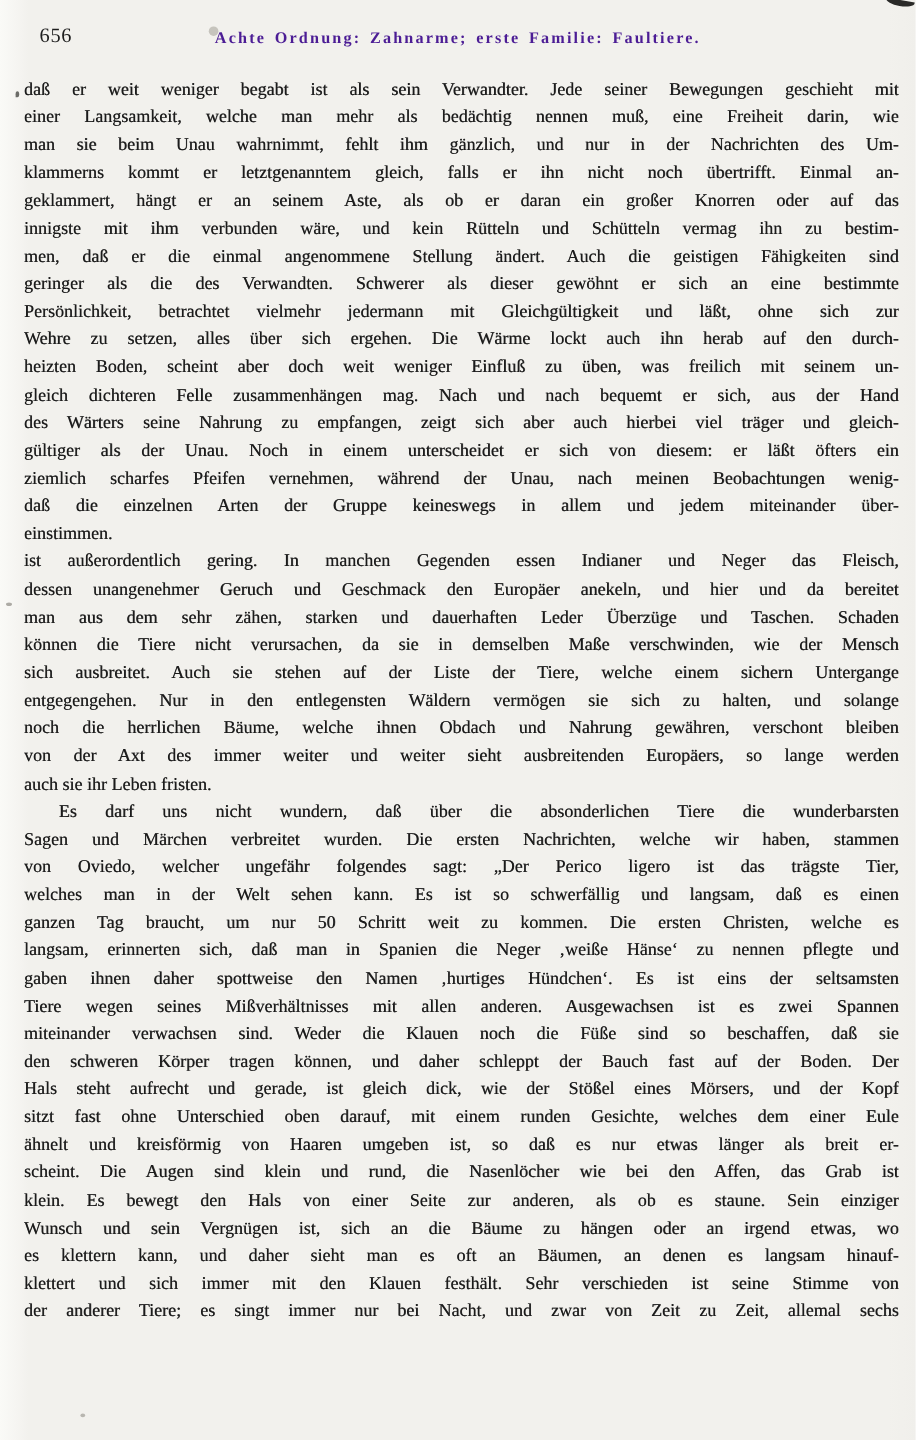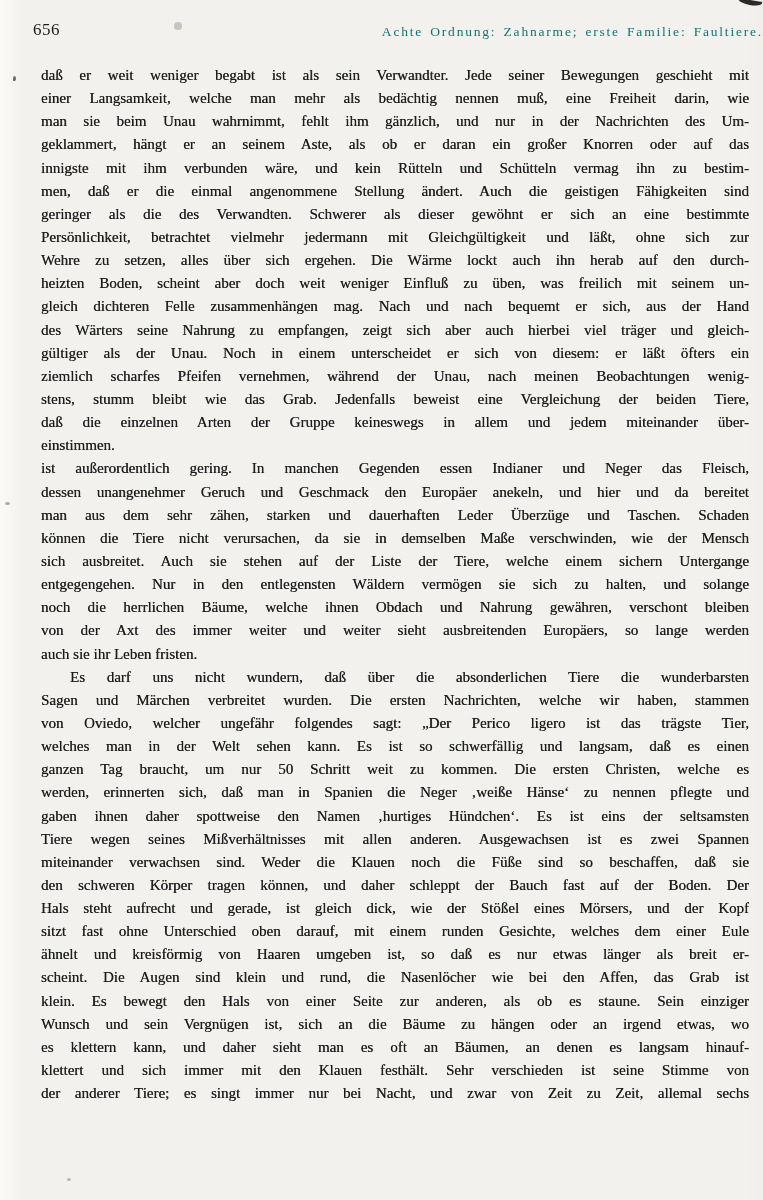--- a/index.html
+++ b/index.html
@@ -25,47 +25,46 @@
     letter-spacing: 0.5px;
     color: #1e1e1e;
     text-align: right;
   }
 
   .running-header {
     position: absolute;
     left: 0;
     right: 0;
     top: 24px;
-    text-align: right;
+    text-align: center;
     font-size: 13.5px;
-    font-weight: 400;
+    font-weight: 700;
     letter-spacing: 1.8px;
     word-spacing: 2px;
-    color: #0f766e;
+    color: #4c1d95;
   }
 
   .text-body {
     position: absolute;
     left: 20px;
     top: 64px;
     width: 729px;
     font-size: 15px;
     line-height: 23.15px;
     color: #1b1b1b;
     text-shadow: 0.3px 0 0 rgba(25, 25, 25, 0.75);
   }
 
   .para { margin: 0; padding: 0; }
 
   .tline {
     height: 23.15px;
     overflow: hidden;
     text-align: justify;
     text-align-last: justify;
-    margin-left: 21px;
   }
   .tline.no-stretch { text-align-last: left; }
   .tline.indent-first { padding-left: 29px; }
 
   
   .artifact { position: absolute; pointer-events: none; }
   .a-top-right {
     right: 1px; top: 0px;
     width: 24px; height: 5px;
     background: #2a2a28;
@@ -106,53 +105,53 @@
 
 <div class="page-number">656</div>
 
 <div class="running-header">Achte Ordnung: Zahnarme; erste Familie: Faultiere.</div>
 
 <div class="text-body">
     <div class="para">
       <div class="tline">daß er weit weniger begabt ist als sein Verwandter.  Jede seiner Bewegungen geschieht mit</div>
       <div class="tline">einer Langsamkeit, welche man mehr als bedächtig nennen muß, eine Freiheit darin, wie</div>
       <div class="tline">man sie beim Unau wahrnimmt, fehlt ihm gänzlich, und nur in der Nachrichten des Um-</div>
+      <div class="tline">klammerns kommt er letztgenanntem gleich, falls er ihn nicht noch übertrifft.  Einmal an-</div>
       <div class="tline">geklammert, hängt er an seinem Aste, als ob er daran ein großer Knorren oder auf das</div>
       <div class="tline">innigste mit ihm verbunden wäre, und kein Rütteln und Schütteln vermag ihn zu bestim-</div>
       <div class="tline">men, daß er die einmal angenommene Stellung ändert.  Auch die geistigen Fähigkeiten sind</div>
       <div class="tline">geringer als die des Verwandten.  Schwerer als dieser gewöhnt er sich an eine bestimmte</div>
       <div class="tline">Persönlichkeit, betrachtet vielmehr jedermann mit Gleichgültigkeit und läßt, ohne sich zur</div>
       <div class="tline">Wehre zu setzen, alles über sich ergehen.  Die Wärme lockt auch ihn herab auf den durch-</div>
       <div class="tline">heizten Boden, scheint aber doch weit weniger Einfluß zu üben, was freilich mit seinem un-</div>
       <div class="tline">gleich dichteren Felle zusammenhängen mag.  Nach und nach bequemt er sich, aus der Hand</div>
       <div class="tline">des Wärters seine Nahrung zu empfangen, zeigt sich aber auch hierbei viel träger und gleich-</div>
       <div class="tline">gültiger als der Unau.  Noch in einem unterscheidet er sich von diesem: er läßt öfters ein</div>
       <div class="tline">ziemlich scharfes Pfeifen vernehmen, während der Unau, nach meinen Beobachtungen wenig-</div>
-      <div class="tline">stens, stumm bleibt wie das Grab.  Jedenfalls beweist eine Vergleichung der beiden Tiere,</div>
       <div class="tline">daß die einzelnen Arten der Gruppe keineswegs in allem und jedem miteinander über-</div>
       <div class="tline no-stretch">einstimmen.</div>
     </div>
     <div class="para">
       <div class="tline">ist außerordentlich gering.  In manchen Gegenden essen Indianer und Neger das Fleisch,</div>
       <div class="tline">dessen unangenehmer Geruch und Geschmack den Europäer anekeln, und hier und da bereitet</div>
       <div class="tline">man aus dem sehr zähen, starken und dauerhaften Leder Überzüge und Taschen.  Schaden</div>
       <div class="tline">können die Tiere nicht verursachen, da sie in demselben Maße verschwinden, wie der Mensch</div>
       <div class="tline">sich ausbreitet.  Auch sie stehen auf der Liste der Tiere, welche einem sichern Untergange</div>
       <div class="tline">entgegengehen.  Nur in den entlegensten Wäldern vermögen sie sich zu halten, und solange</div>
       <div class="tline">noch die herrlichen Bäume, welche ihnen Obdach und Nahrung gewähren, verschont bleiben</div>
       <div class="tline">von der Axt des immer weiter und weiter sieht ausbreitenden Europäers, so lange werden</div>
       <div class="tline no-stretch">auch sie ihr Leben fristen.</div>
     </div>
     <div class="para">
       <div class="tline indent-first">Es darf uns nicht wundern, daß über die absonderlichen Tiere die wunderbarsten</div>
       <div class="tline">Sagen und Märchen verbreitet wurden.  Die ersten Nachrichten, welche wir haben, stammen</div>
       <div class="tline">von Oviedo, welcher ungefähr folgendes sagt: „Der Perico ligero ist das trägste Tier,</div>
       <div class="tline">welches man in der Welt sehen kann.  Es ist so schwerfällig und langsam, daß es einen</div>
       <div class="tline">ganzen Tag braucht, um nur 50 Schritt weit zu kommen.  Die ersten Christen, welche es</div>
-      <div class="tline">werden, erinnerten sich, daß man in Spanien die Neger ‚weiße Hänse‘ zu nennen pflegte und</div>
+      <div class="tline">langsam, erinnerten sich, daß man in Spanien die Neger ‚weiße Hänse‘ zu nennen pflegte und</div>
       <div class="tline">gaben ihnen daher spottweise den Namen ‚hurtiges Hündchen‘.  Es ist eins der seltsamsten</div>
       <div class="tline">Tiere wegen seines Mißverhältnisses mit allen anderen.  Ausgewachsen ist es zwei Spannen</div>
       <div class="tline">miteinander verwachsen sind.  Weder die Klauen noch die Füße sind so beschaffen, daß sie</div>
       <div class="tline">den schweren Körper tragen können, und daher schleppt der Bauch fast auf der Boden.  Der</div>
       <div class="tline">Hals steht aufrecht und gerade, ist gleich dick, wie der Stößel eines Mörsers, und der Kopf</div>
       <div class="tline">sitzt fast ohne Unterschied oben darauf, mit einem runden Gesichte, welches dem einer Eule</div>
       <div class="tline">ähnelt und kreisförmig von Haaren umgeben ist, so daß es nur etwas länger als breit er-</div>
       <div class="tline">scheint.  Die Augen sind klein und rund, die Nasenlöcher wie bei den Affen, das Grab ist</div>
       <div class="tline">klein.  Es bewegt den Hals von einer Seite zur anderen, als ob es staune.  Sein einziger</div>
       <div class="tline">Wunsch und sein Vergnügen ist, sich an die Bäume zu hängen oder an irgend etwas, wo</div>

